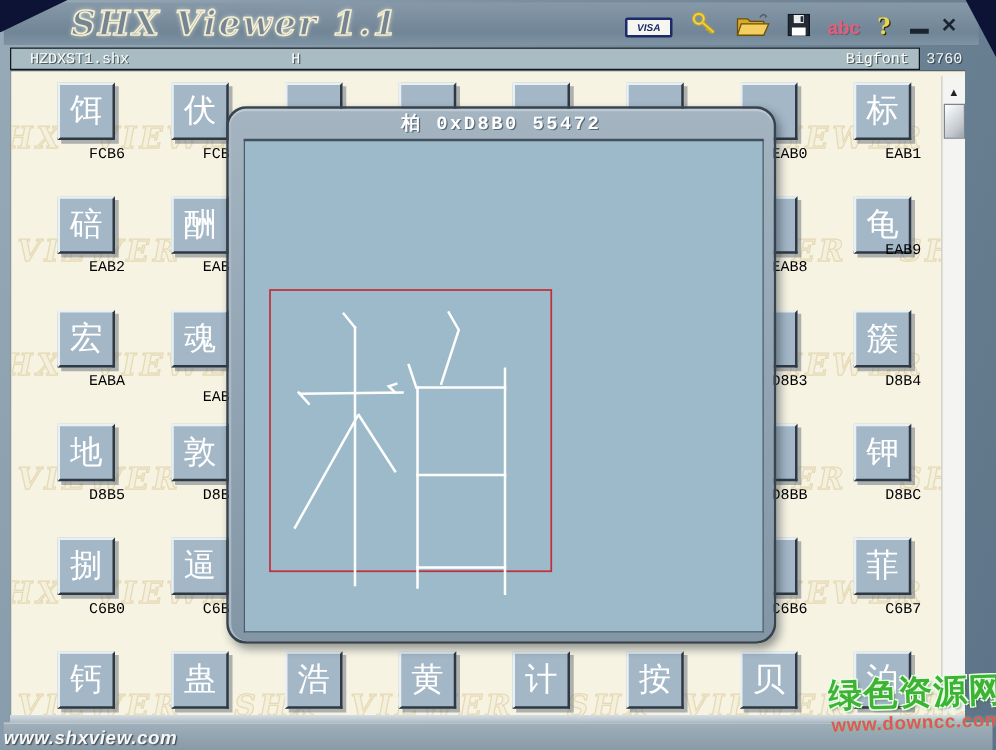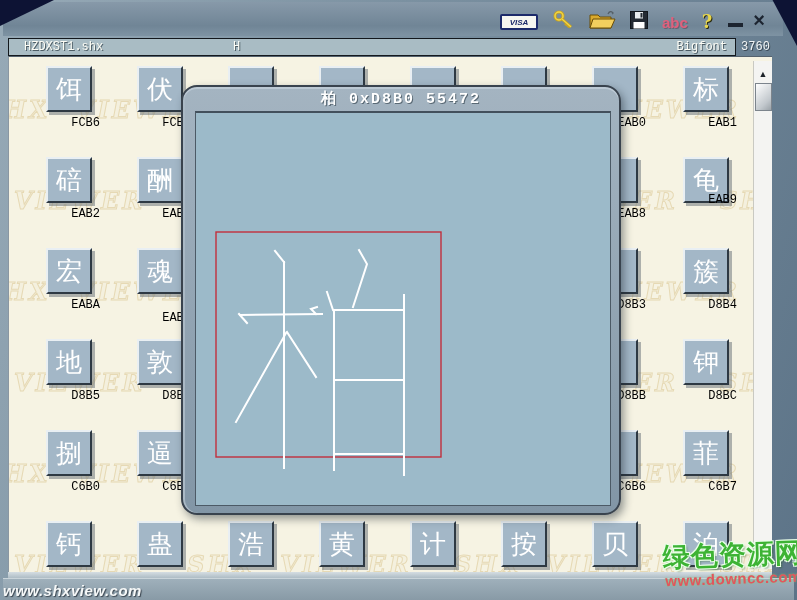--- a/index.html
+++ b/index.html
@@ -148,20 +148,21 @@
   .corner{position:absolute;background:#0d1334;z-index:40;}
   .corner-tl{left:0;top:0;width:54px;height:26px;clip-path:polygon(0 0,100% 0,0 100%);}
   .corner-tr{right:0;top:0;width:34px;height:46px;clip-path:polygon(28% 0,100% 0,100% 100%);}
 </style>
 </head>
 <body>
 
 <div class="frame"></div>
 
 <div class="titlebar">
+  <div class="logo">SHX Viewer 1.1</div>
   <div class="toolbar">
     <div class="tb-visa">
       <span>VISA</span>
     </div>
     <span>
       <svg width="22" height="21" viewBox="0 0 22 21">
         <circle cx="7" cy="6" r="4" fill="none" stroke="#caa41e" stroke-width="3"></circle>
         <circle cx="7" cy="6" r="4" fill="none" stroke="#f0d64a" stroke-width="1.4"></circle>
         <path d="M10 9 L19 17 M15 13 L13.5 15.5 M17.5 15 L16 17.5" fill="none" stroke="#caa41e" stroke-width="3"></path>
         <path d="M10 9 L19 17" stroke="#f0d64a" stroke-width="1.2"></path>

